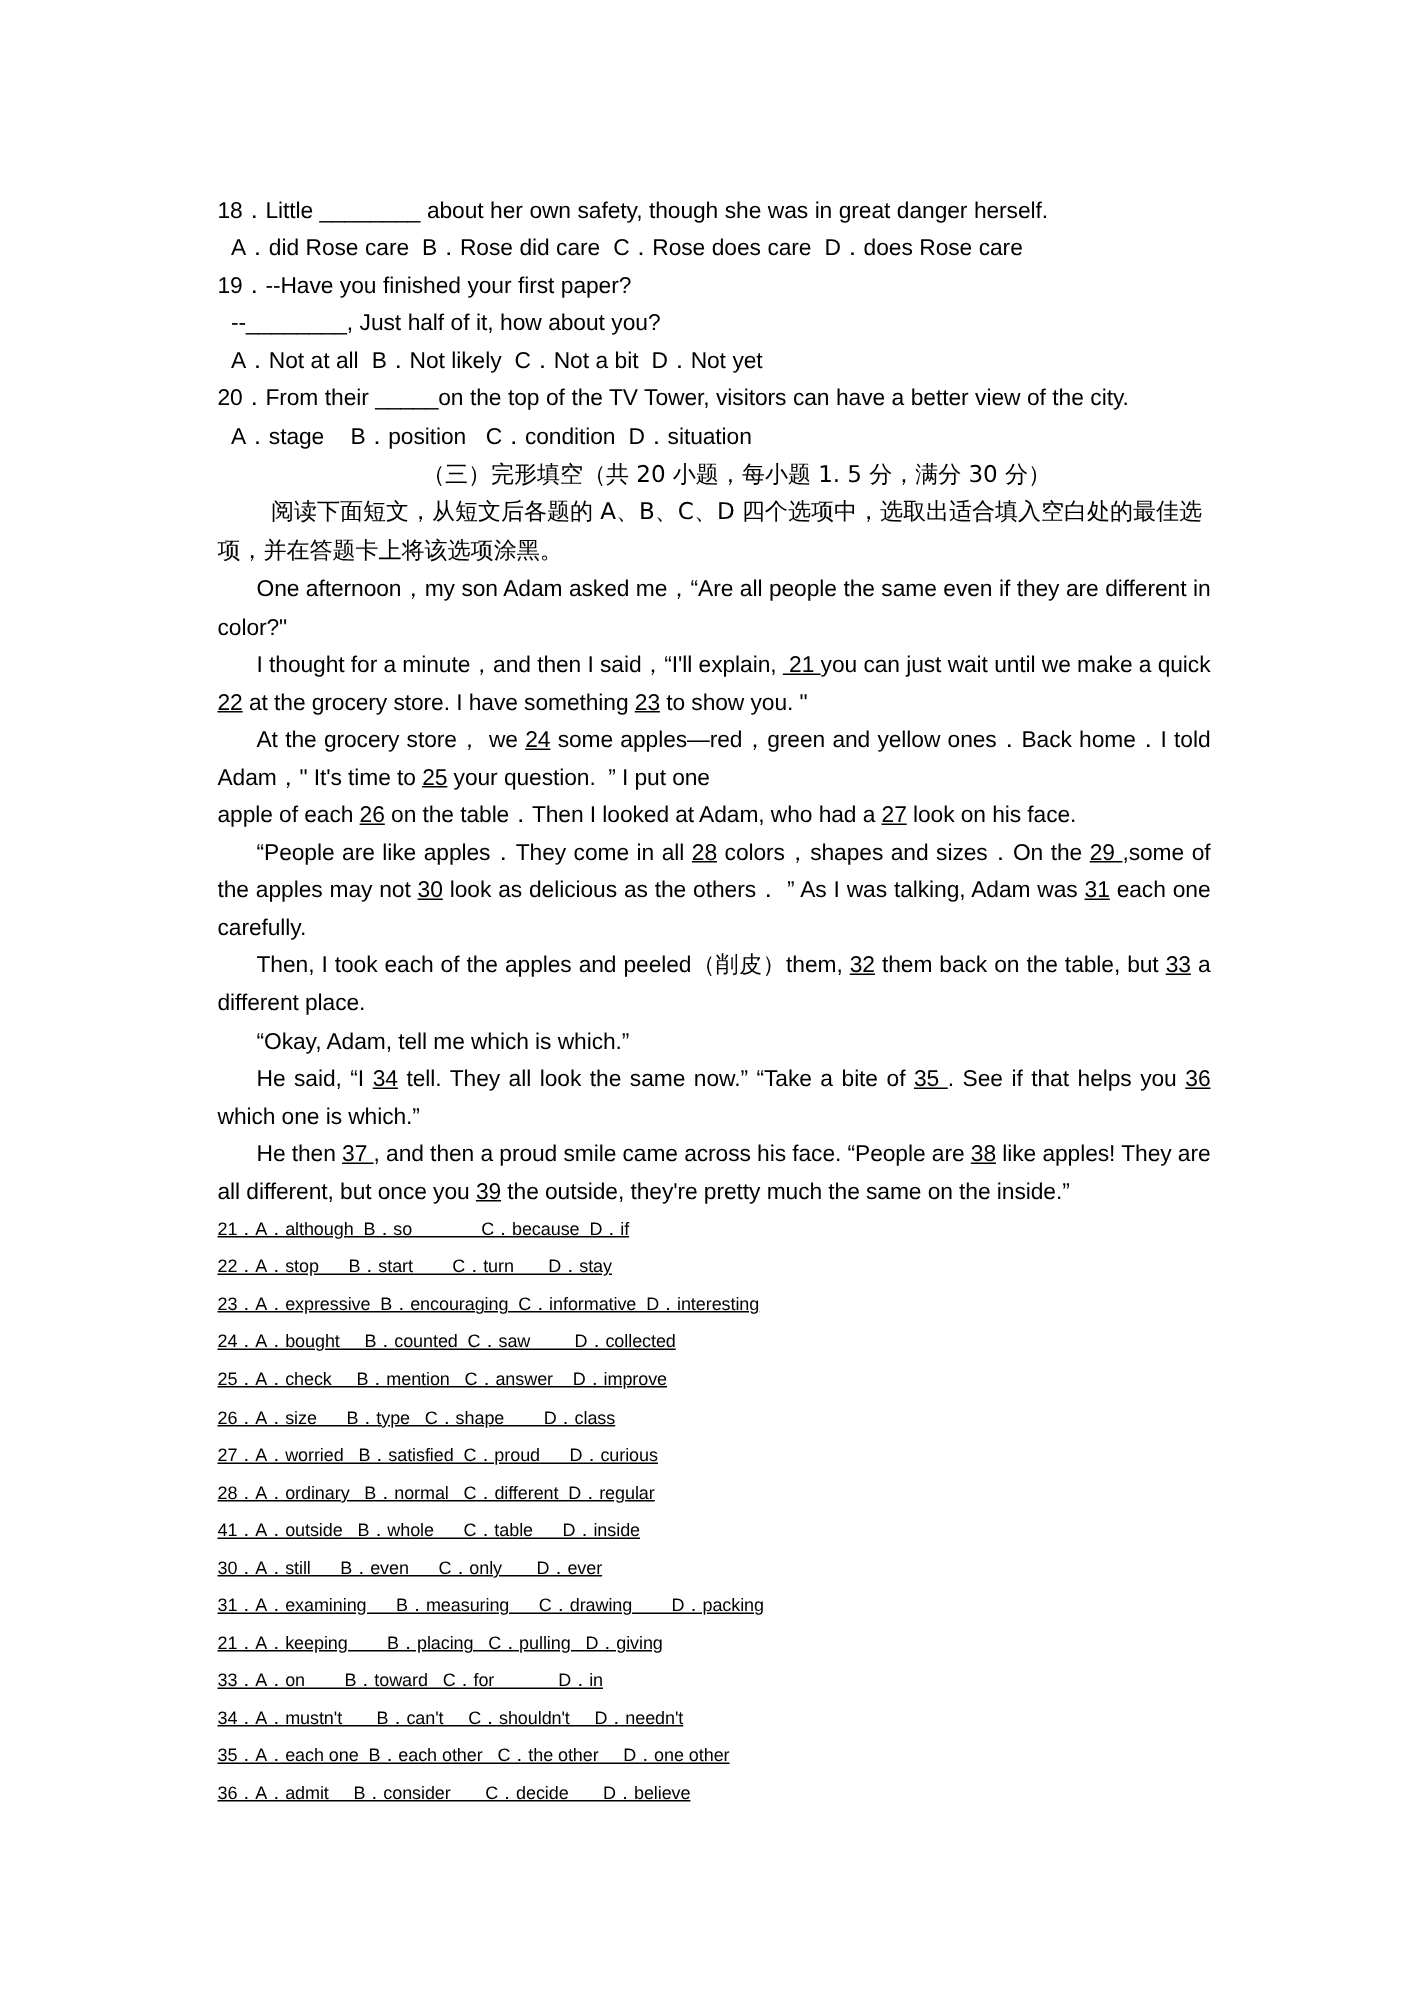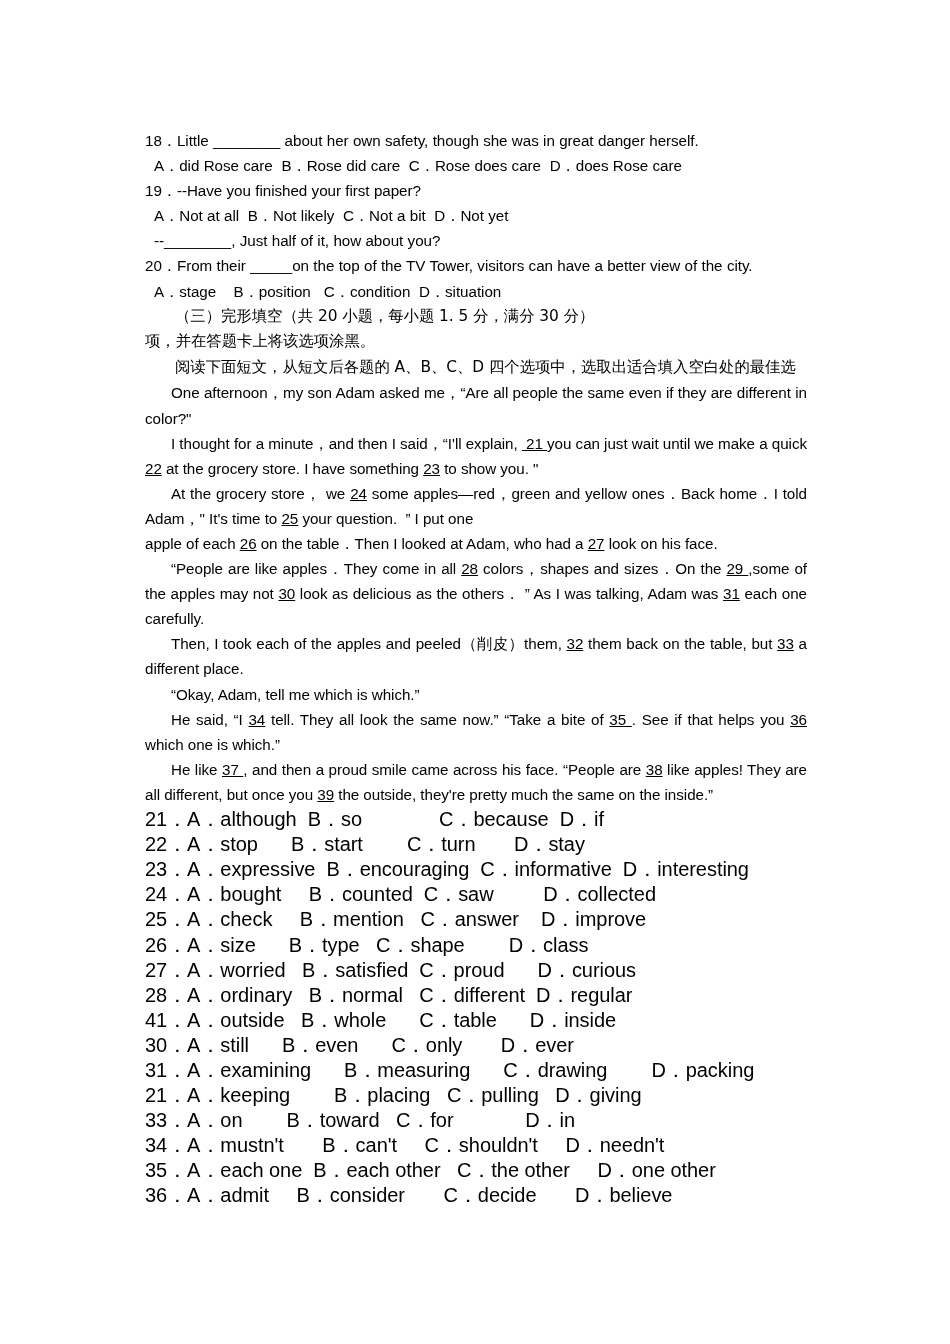--- a/index.html
+++ b/index.html
@@ -44,20 +44,21 @@
   }
   
   .cn-line {
     white-space: pre-wrap;
     text-indent: 0;
     font-size: 15.4px;
     line-height: 25.6px;
   }
   .cn-indent {
     text-indent: 30px;
+    text-align: center;
   }
   .cn-hang {
     text-indent: 0;
   }
   
   .para {
     white-space: pre-wrap;
     text-align: justify;
     text-justify: inter-word;
     text-indent: 22px;
@@ -70,57 +71,58 @@
     text-indent: 26px;
   }
   
   .bnum {
     text-decoration: underline;
     text-underline-offset: 1px;
   }
   
   .opt-row {
     white-space: pre;
-    font-size: 20px;
+    font-size: 12px;
     line-height: 25.1px;
+    text-decoration: underline;
   }
   .cjk {
     font-family: "DejaVu Sans", "Liberation Sans", sans-serif;
   }
 </style>
 </head>
 <body>
 
 <div class="page">
   <div class="doc-body">
 
     <div class="q-line q-stem">18．Little ________ about her own safety, though she was in great danger herself.</div>
     <div class="q-line q-opts">A．did Rose care  B．Rose did care  C．Rose does care  D．does Rose care</div>
 
     <div class="q-line q-stem">19．--Have you finished your first paper?</div>
+    <div class="q-line q-sub">--________, Just half of it, how about you?</div>
     <div class="q-line q-opts">A．Not at all  B．Not likely  C．Not a bit  D．Not yet</div>
-    <div class="q-line q-sub">--________, Just half of it, how about you?</div>
 
     <div class="q-line q-stem">20．From their _____on the top of the TV Tower, visitors can have a better view of the city.</div>
     <div class="q-line q-opts">A．stage    B．position   C．condition  D．situation</div>
 
     <div class="cn-line cjk cn-indent">（三）完形填空（共 20 小题，每小题 1. 5 分，满分 30 分）</div>
+    <div class="cn-line cjk cn-indent">阅读下面短文，从短文后各题的 A、B、C、D 四个选项中，选取出适合填入空白处的最佳选</div>
     <div class="cn-line cjk cn-hang">项，并在答题卡上将该选项涂黑。</div>
-    <div class="cn-line cjk cn-indent">阅读下面短文，从短文后各题的 A、B、C、D 四个选项中，选取出适合填入空白处的最佳选</div>
 
     <div id="passage-host">
         <div class="para indent-lg"><span>One afternoon，my son Adam asked me，“Are all people the same even if they are different in color?"</span></div>
         <div class="para indent-lg"><span>I thought for a minute，and then I said，“I'll explain, </span><span class="bnum"> 21 </span><span>you can just wait until we make a quick </span><span class="bnum">22</span><span> at the grocery store. I have something </span><span class="bnum">23</span><span> to show you. "</span></div>
         <div class="para indent-lg"><span>At the grocery store， we </span><span class="bnum">24</span><span> some apples—red，green and yellow ones．Back home．I told Adam，" It's time to </span><span class="bnum">25</span><span> your question.  ” I put one</span></div>
         <div class="para noindent"><span>apple of each </span><span class="bnum">26</span><span> on the table．Then I looked at Adam, who had a </span><span class="bnum">27</span><span> look on his face.</span></div>
         <div class="para indent-lg"><span>“People are like apples．They come in all </span><span class="bnum">28</span><span> colors，shapes and sizes．On the </span><span class="bnum">29 </span><span>,some of the apples may not </span><span class="bnum">30</span><span> look as delicious as the others． ” As I was talking, Adam was </span><span class="bnum">31</span><span> each one carefully.</span></div>
         <div class="para indent-lg"><span>Then, I took each of the apples and peeled（削皮）them, </span><span class="bnum">32</span><span> them back on the table, but </span><span class="bnum">33</span><span> a different place.</span></div>
         <div class="para indent-lg"><span>“Okay, Adam, tell me which is which.”</span></div>
         <div class="para indent-lg"><span>He said, “I </span><span class="bnum">34</span><span> tell. They all look the same now.” “Take a bite of </span><span class="bnum">35 </span><span>. See if that helps you </span><span class="bnum">36</span><span> which one is which.”</span></div>
-        <div class="para indent-lg"><span>He like </span><span class="bnum">37 </span><span>, and then a proud smile came across his face. “People are </span><span class="bnum">38</span><span> like apples! They are all different, but once you </span><span class="bnum">39</span><span> the outside, they're pretty much the same on the inside.”</span></div>
+        <div class="para indent-lg"><span>He then </span><span class="bnum">37 </span><span>, and then a proud smile came across his face. “People are </span><span class="bnum">38</span><span> like apples! They are all different, but once you </span><span class="bnum">39</span><span> the outside, they're pretty much the same on the inside.”</span></div>
       </div>
 
     <div id="options-host">
         <div class="opt-row">21．A．although  B．so              C．because  D．if</div>
         <div class="opt-row">22．A．stop      B．start        C．turn       D．stay</div>
         <div class="opt-row">23．A．expressive  B．encouraging  C．informative  D．interesting</div>
         <div class="opt-row">24．A．bought     B．counted  C．saw         D．collected</div>
         <div class="opt-row">25．A．check     B．mention   C．answer    D．improve</div>
         <div class="opt-row">26．A．size      B．type   C．shape        D．class</div>
         <div class="opt-row">27．A．worried   B．satisfied  C．proud      D．curious</div>

